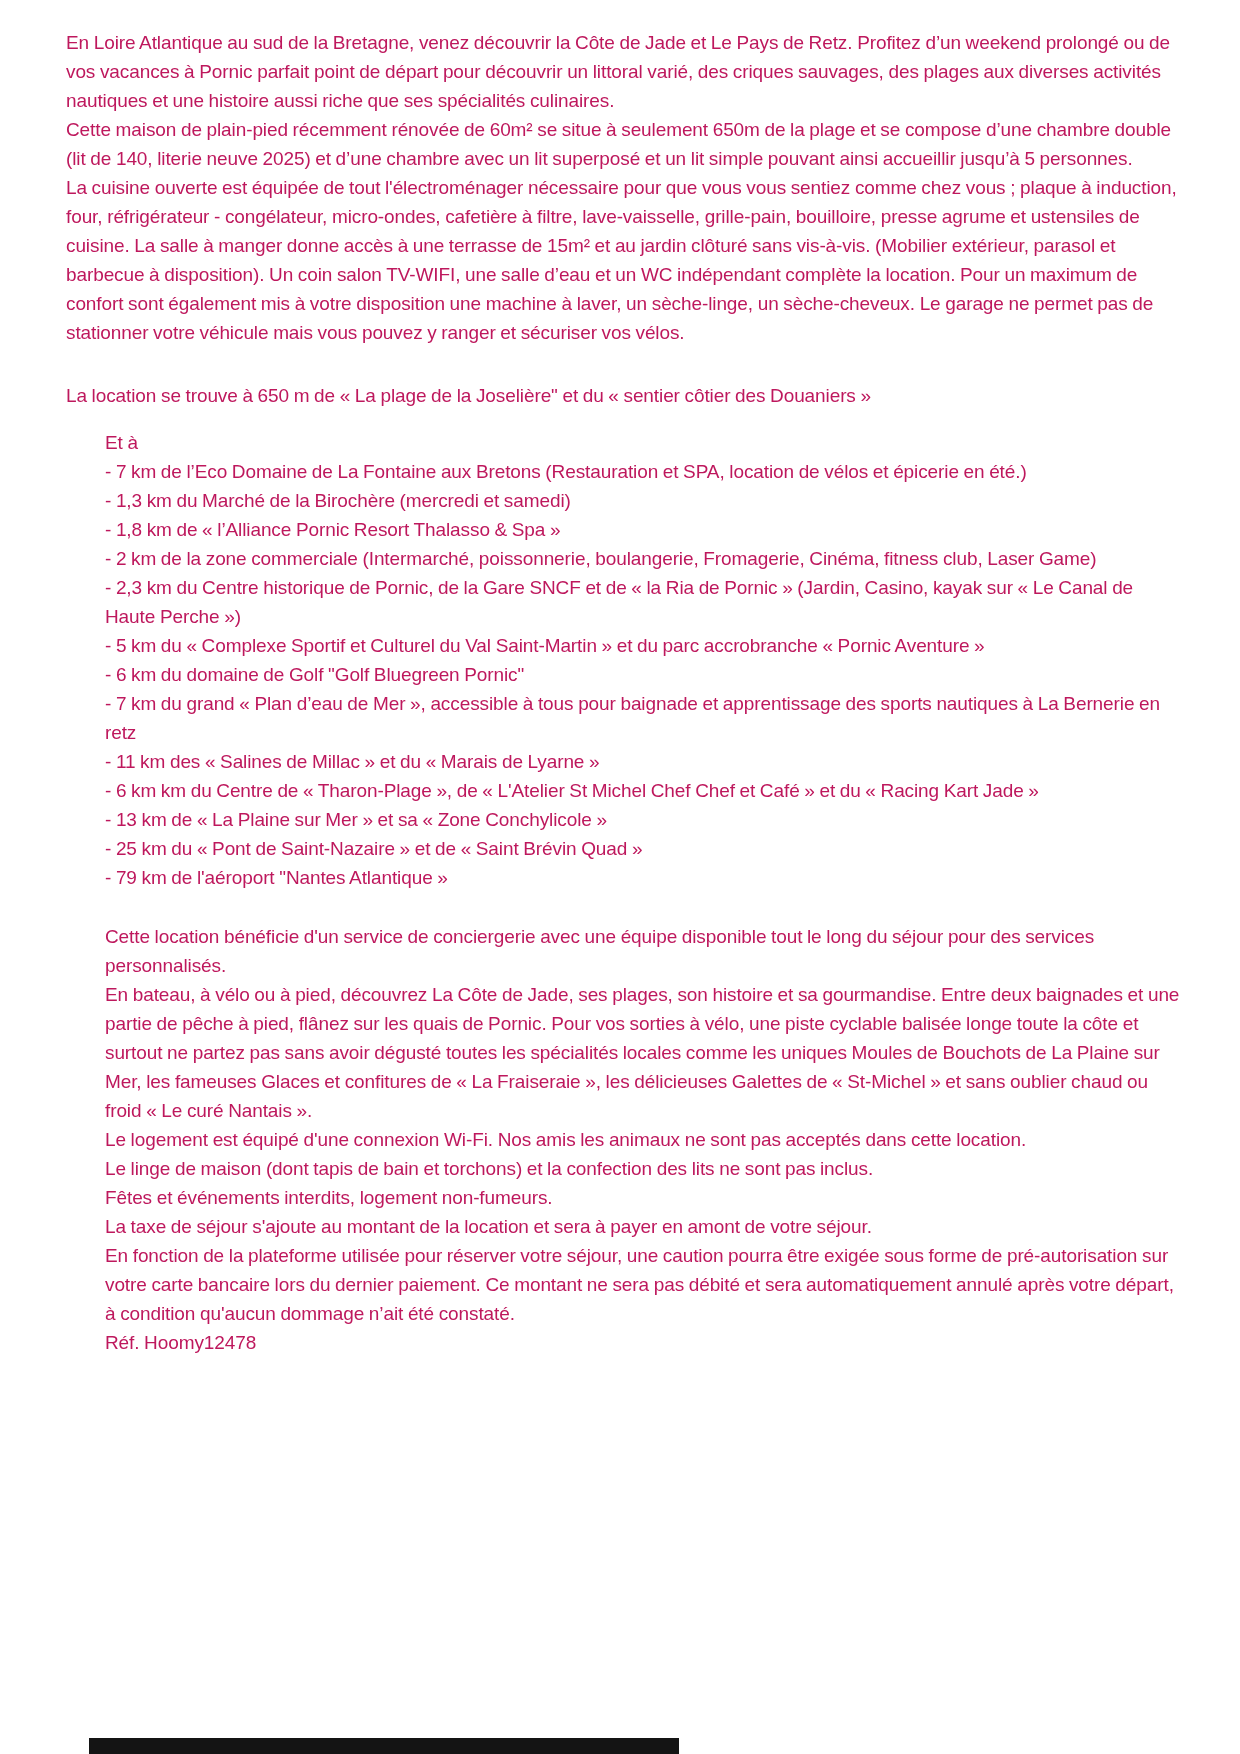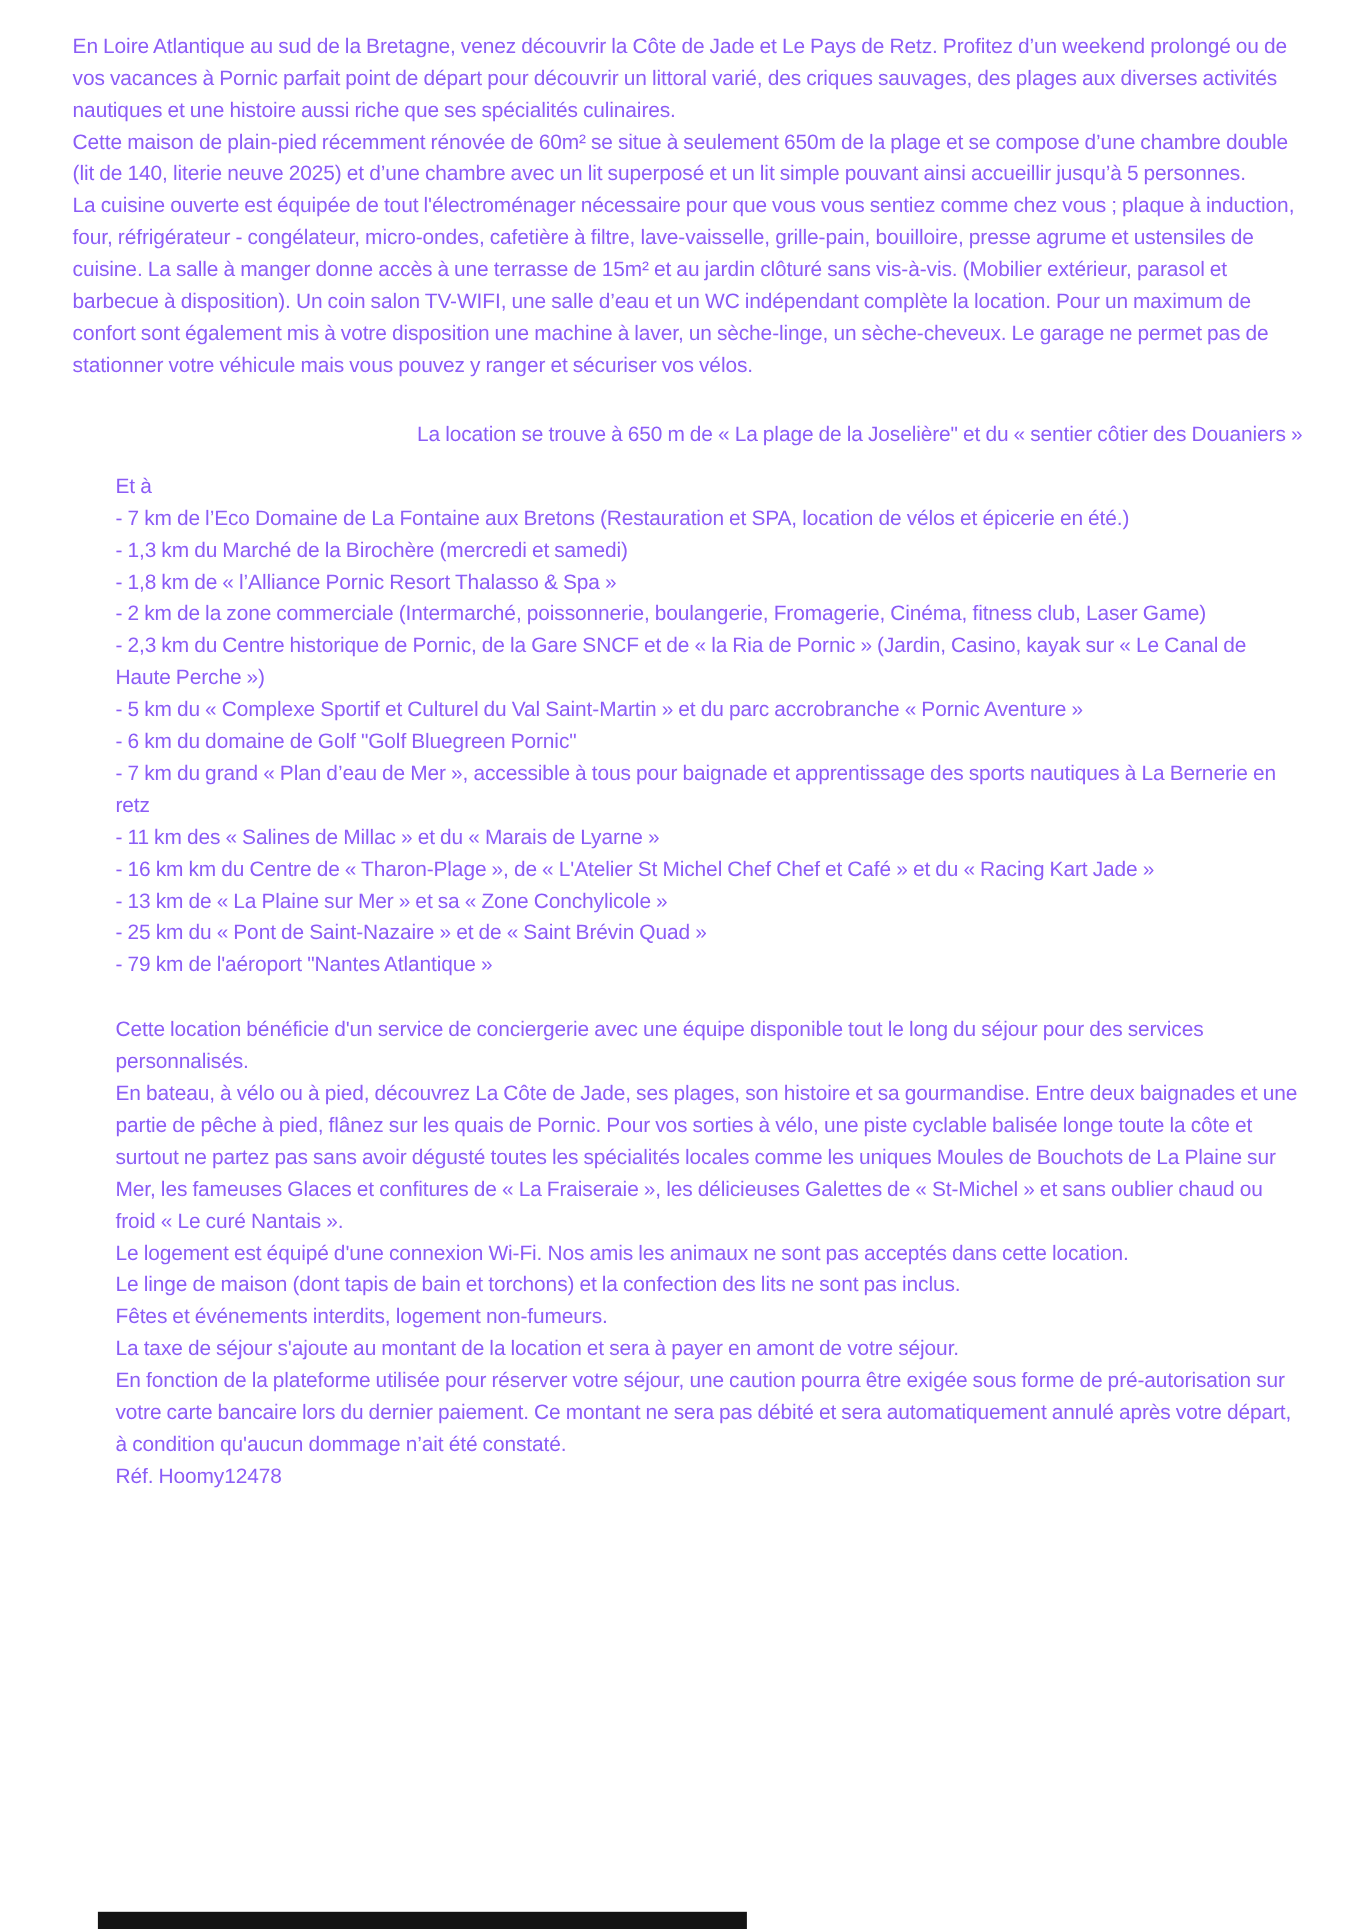--- a/index.html
+++ b/index.html
@@ -16,37 +16,37 @@
     top: 28px;
     left: 66px;
     width: 1118px;
     color: #1d1d1d;
     font-size: 19px;
     line-height: 29px;
     letter-spacing: -0.1px;
     word-spacing: -0.5px;
   }
   .para { margin: 0; }
-  .location-line { margin-top: 34px; text-align: right; }
+  .location-line { margin-top: 34px; }
   .indented { margin-left: 39px; }
   .distances-block { margin-top: 18px; }
   .closing-block { margin-top: 30px; }
   .bottom-bar {
     position: absolute;
     left: 89px;
     bottom: 0;
     width: 590px;
     height: 16px;
     background: #141414;
   }
 </style>
 </head>
 <body>
 
-<div class="content" style="color: #8b5cf6;">
+<div class="content" style="color: #be185d;">
 
   <div class="intro">
       <p class="para">En Loire Atlantique au sud de la Bretagne, venez découvrir la Côte de Jade et Le Pays de Retz. Profitez d’un weekend prolongé ou de vos vacances à Pornic parfait point de départ pour découvrir un littoral varié, des criques sauvages, des plages aux diverses activités nautiques et une histoire aussi riche que ses spécialités culinaires.</p>
       <p class="para">Cette maison de plain-pied récemment rénovée de 60m² se situe à seulement 650m de la plage et se compose d’une chambre double (lit de 140, literie neuve 2025) et d’une chambre avec un lit superposé et un lit simple pouvant ainsi accueillir jusqu’à 5 personnes.</p>
       <p class="para">La cuisine ouverte est équipée de tout l'électroménager nécessaire pour que vous vous sentiez comme chez vous ; plaque à induction, four, réfrigérateur - congélateur, micro-ondes, cafetière à filtre, lave-vaisselle, grille-pain, bouilloire, presse agrume et ustensiles de cuisine. La salle à manger donne accès à une terrasse de 15m² et au jardin clôturé sans vis-à-vis. (Mobilier extérieur, parasol et barbecue à disposition). Un coin salon TV-WIFI, une salle d’eau et un WC indépendant complète la location. Pour un maximum de confort sont également mis à votre disposition une machine à laver, un sèche-linge, un sèche-cheveux. Le garage ne permet pas de stationner votre véhicule mais vous pouvez y ranger et sécuriser vos vélos.</p>
     </div>
 
   <p class="para location-line">La location se trouve à 650 m de « La plage de la Joselière" et du « sentier côtier des Douaniers »</p>
 
   <div class="indented distances-block">
@@ -54,21 +54,21 @@
     <div>
         <p class="para">- 7 km de l’Eco Domaine de La Fontaine aux Bretons (Restauration et SPA, location de vélos et épicerie en été.)</p>
         <p class="para">- 1,3 km du Marché de la Birochère (mercredi et samedi)</p>
         <p class="para">- 1,8 km de « l’Alliance Pornic Resort Thalasso &amp; Spa »</p>
         <p class="para">- 2 km de la zone commerciale (Intermarché, poissonnerie, boulangerie, Fromagerie, Cinéma, fitness club, Laser Game)</p>
         <p class="para">- 2,3 km du Centre historique de Pornic, de la Gare SNCF et de « la Ria de Pornic » (Jardin, Casino, kayak sur « Le Canal de Haute Perche »)</p>
         <p class="para">- 5 km du « Complexe Sportif et Culturel du Val Saint-Martin » et du parc accrobranche « Pornic Aventure »</p>
         <p class="para">- 6 km du domaine de Golf "Golf Bluegreen Pornic"</p>
         <p class="para">- 7 km du grand « Plan d’eau de Mer », accessible à tous pour baignade et apprentissage des sports nautiques à La Bernerie en retz</p>
         <p class="para">- 11 km des « Salines de Millac » et du « Marais de Lyarne »</p>
-        <p class="para">- 16 km km du Centre de « Tharon-Plage », de « L'Atelier St Michel Chef Chef et Café » et du « Racing Kart Jade »</p>
+        <p class="para">- 6 km km du Centre de « Tharon-Plage », de « L'Atelier St Michel Chef Chef et Café » et du « Racing Kart Jade »</p>
         <p class="para">- 13 km de « La Plaine sur Mer » et sa « Zone Conchylicole »</p>
         <p class="para">- 25 km du « Pont de Saint-Nazaire » et de « Saint Brévin Quad »</p>
         <p class="para">- 79 km de l'aéroport "Nantes Atlantique »</p>
       </div>
   </div>
 
   <div class="indented closing-block">
       <p class="para">Cette location bénéficie d'un service de conciergerie avec une équipe disponible tout le long du séjour pour des services personnalisés.</p>
       <p class="para">En bateau, à vélo ou à pied, découvrez La Côte de Jade, ses plages, son histoire et sa gourmandise. Entre deux baignades et une partie de pêche à pied, flânez sur les quais de Pornic. Pour vos sorties à vélo, une piste cyclable balisée longe toute la côte et surtout ne partez pas sans avoir dégusté toutes les spécialités locales comme les uniques Moules de Bouchots de La Plaine sur Mer, les fameuses Glaces et confitures de « La Fraiseraie », les délicieuses Galettes de « St-Michel » et sans oublier chaud ou froid « Le curé Nantais ».</p>
       <p class="para">Le logement est équipé d'une connexion Wi-Fi. Nos amis les animaux ne sont pas acceptés dans cette location.</p>

